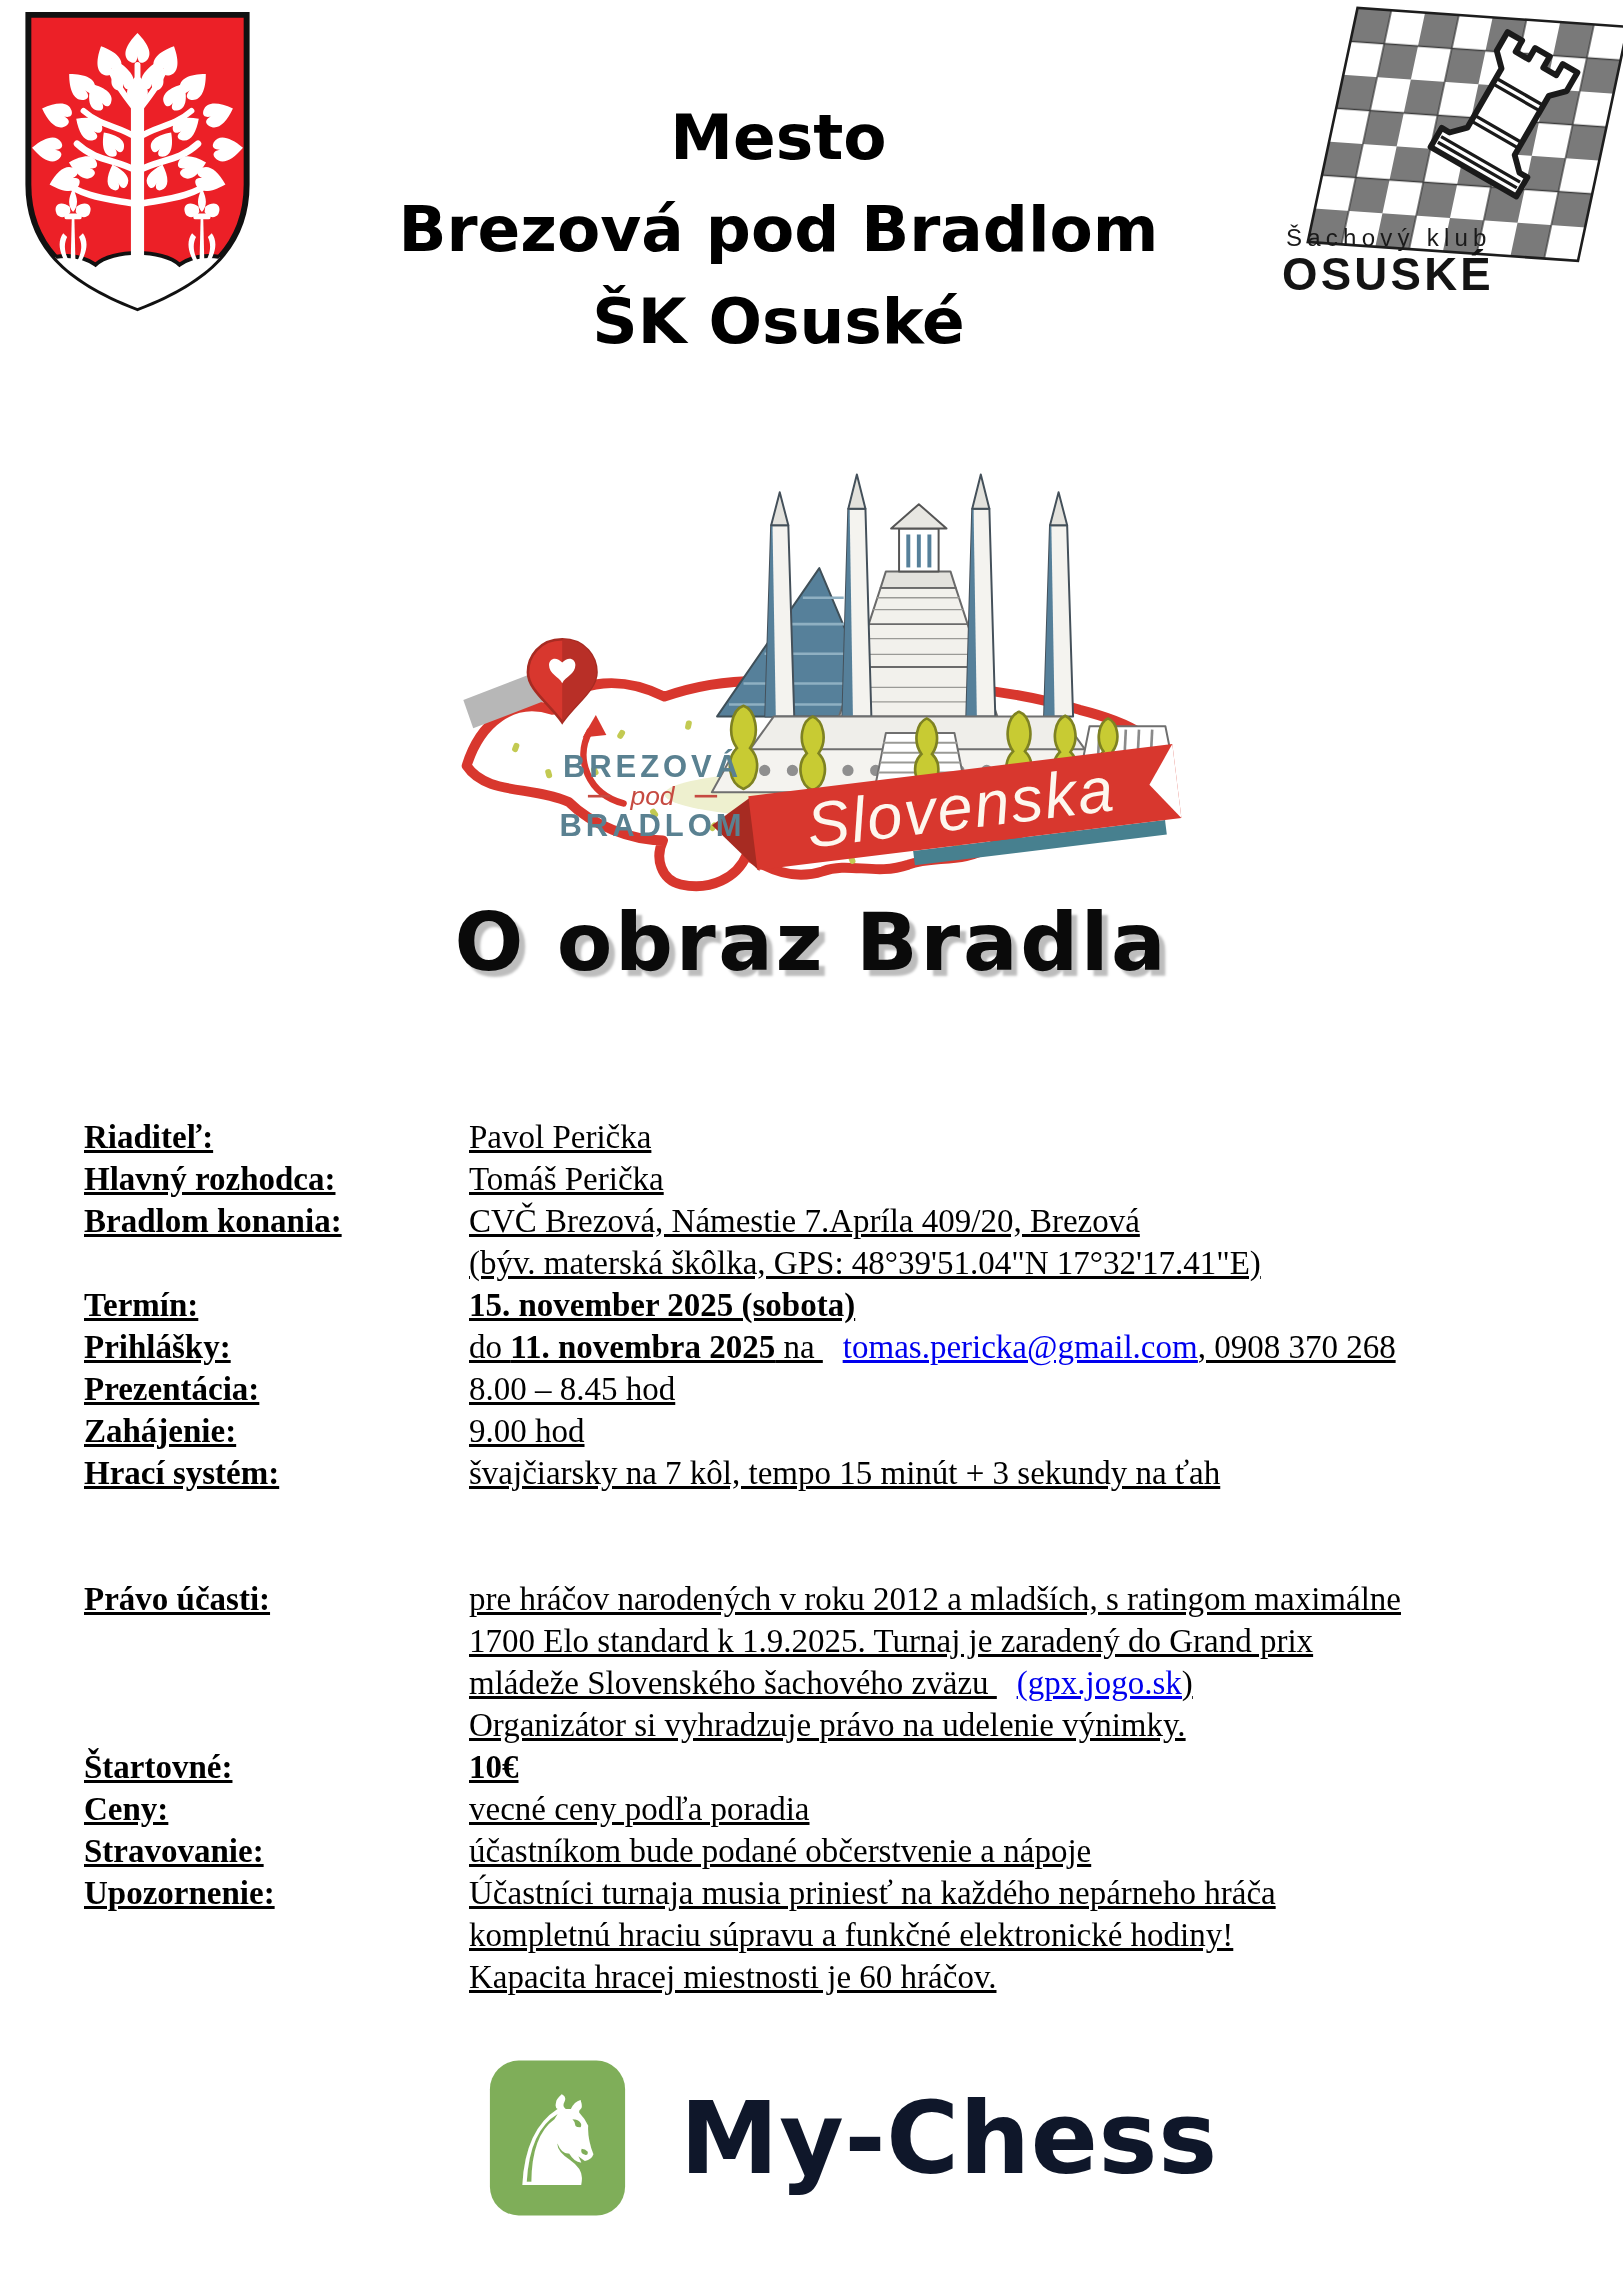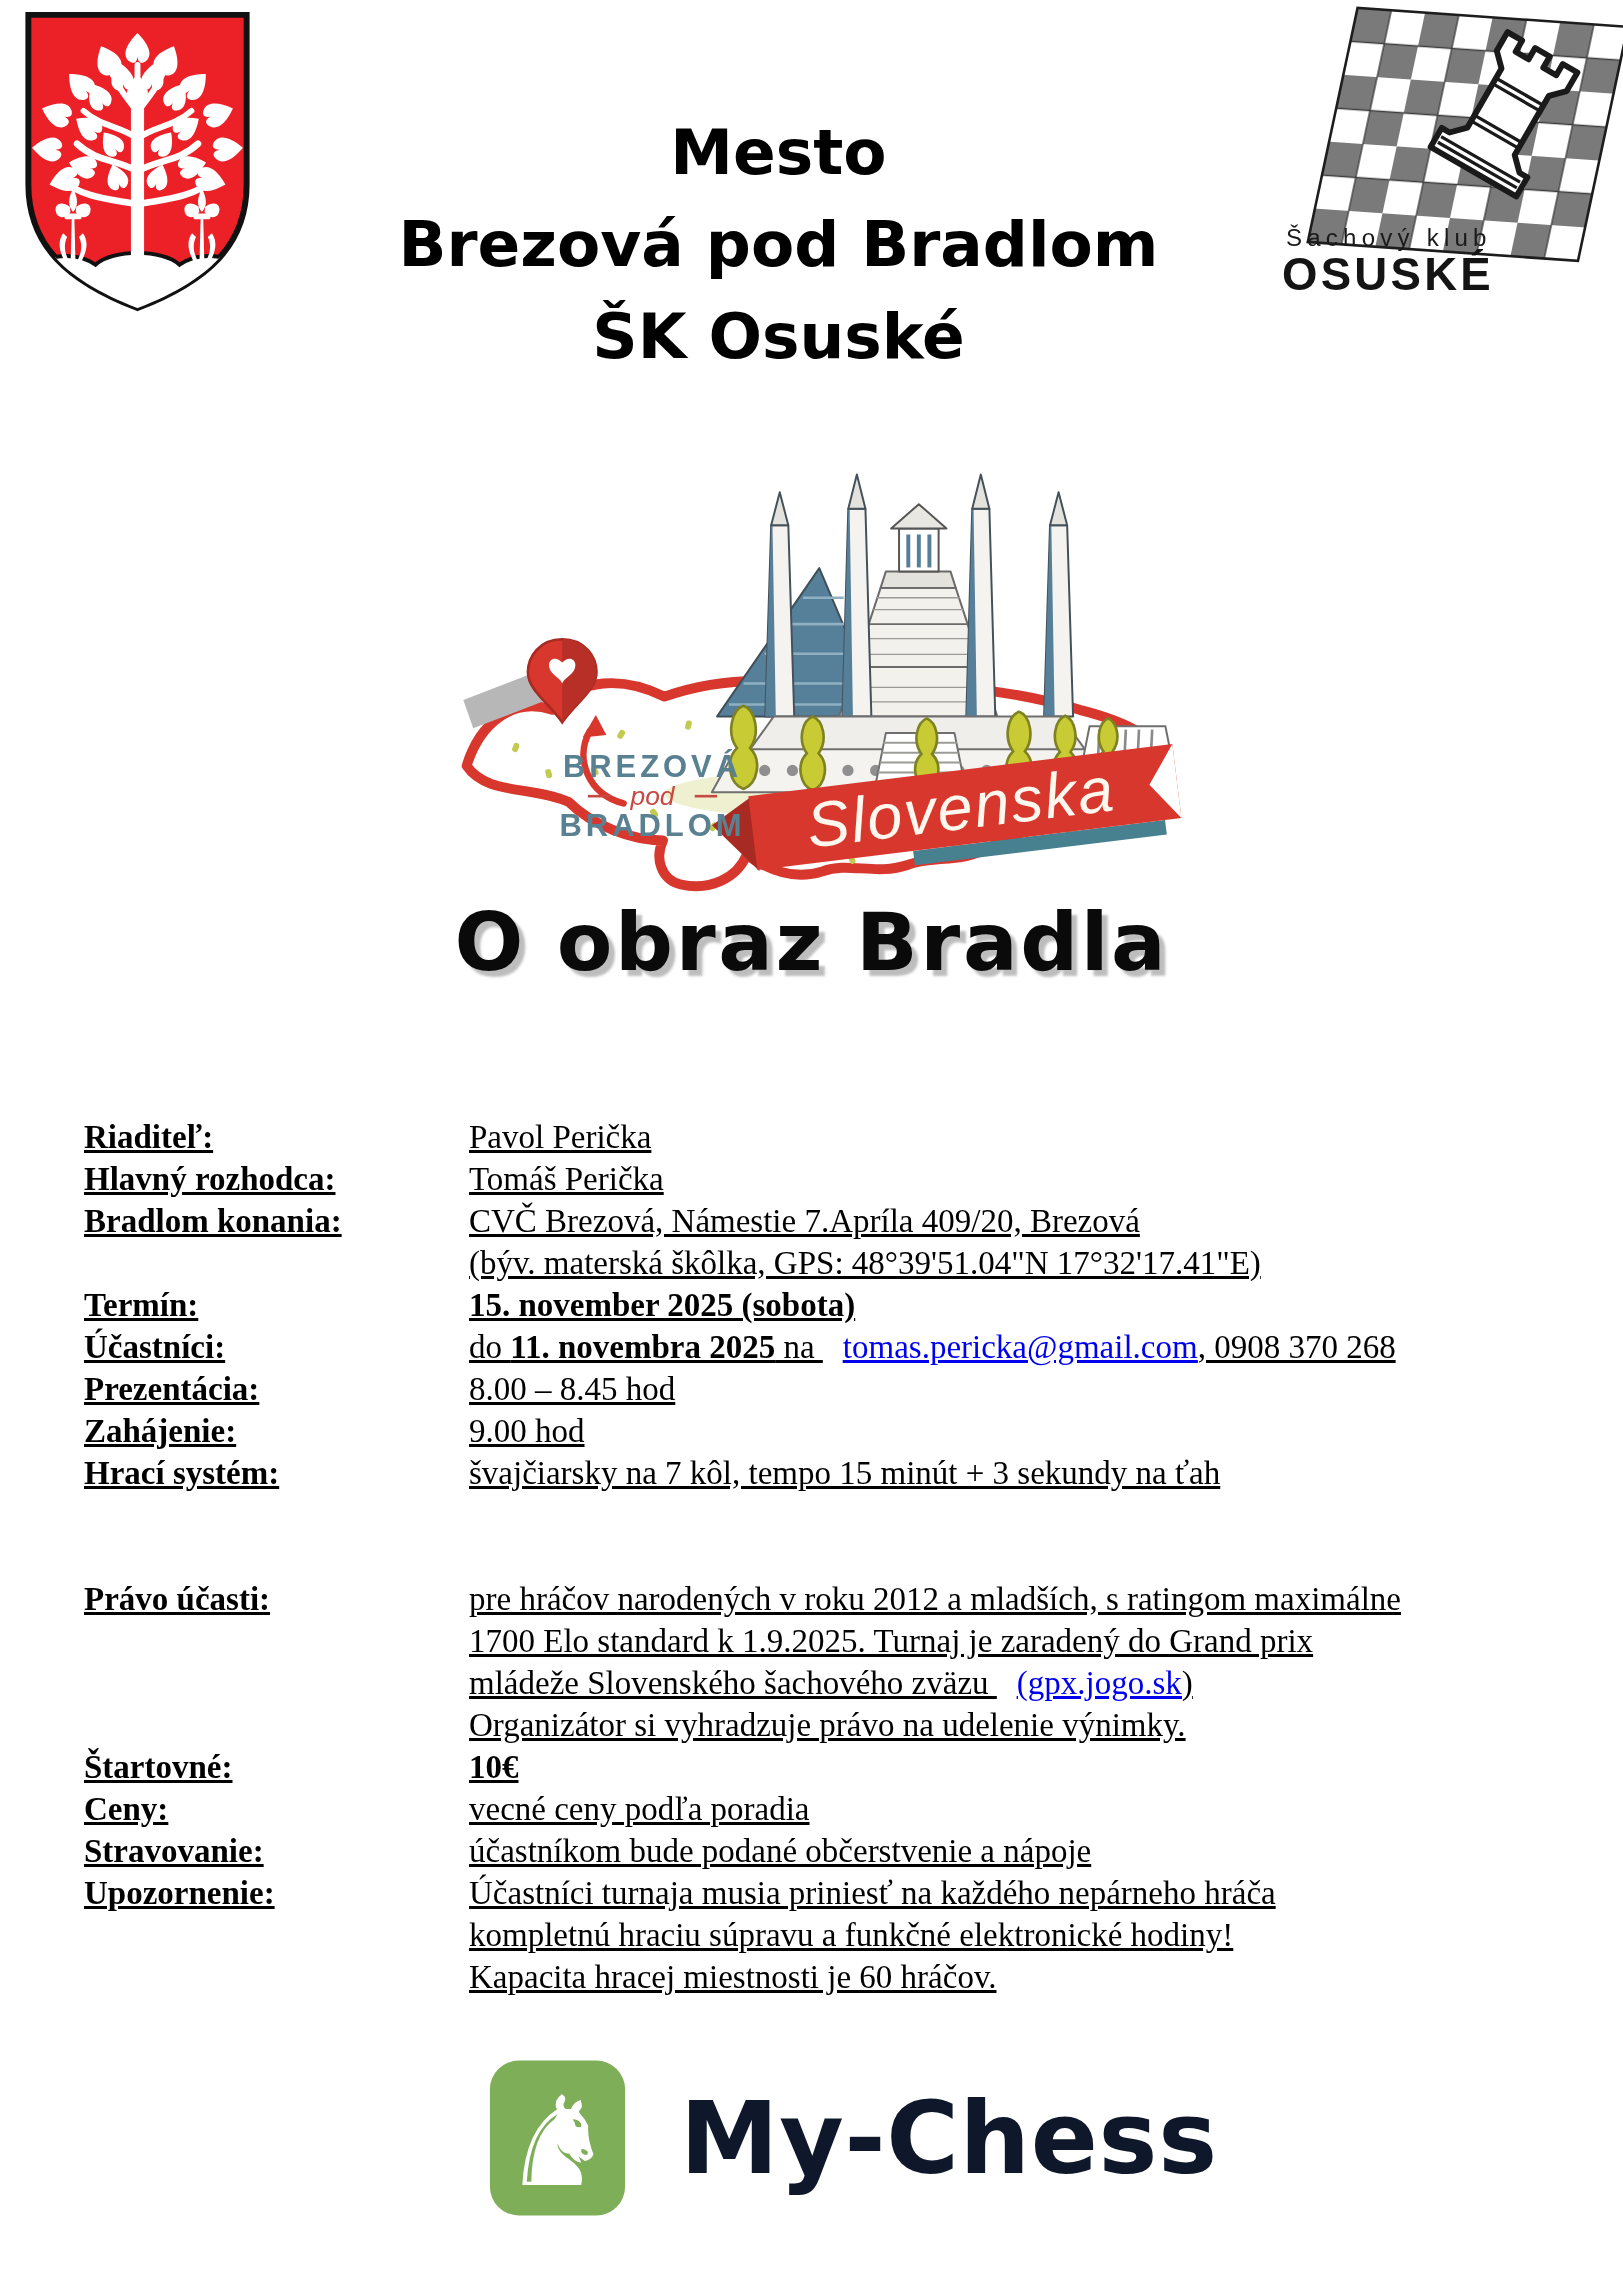--- a/index.html
+++ b/index.html
@@ -4,21 +4,21 @@
 <style>
   html,body{margin:0;padding:0;background:#888;}
   #page{position:relative;width:1623px;height:2295px;background:#ffffff;overflow:hidden;
         font-family:"Liberation Serif",serif;color:#000;}
 
   
   #crest{position:absolute;left:18.3px;top:6.5px;width:239px;height:309px;}
   #club-logo{position:absolute;left:1277px;top:3.9px;width:346px;height:306px;}
 
   
-  #main-title{position:absolute;left:0;top:107px;width:1557px;text-align:center;
+  #main-title{position:absolute;left:0;top:92px;width:1557px;text-align:center;
       font-family:"DejaVu Sans",sans-serif;font-weight:bold;font-size:63px;line-height:92px;color:#000;}
   #event-title{position:absolute;left:0;top:895px;width:1623px;text-align:center;
       font-family:"DejaVu Sans",sans-serif;font-weight:bold;font-size:81px;
       color:#0a0a0a;text-shadow:5.9px 5.9px 2.6px #bdbdbd;letter-spacing:2.6px;}
 
   
   #illustration{position:absolute;left:448px;top:400px;width:736px;height:501px;}
 
   
   #details{position:absolute;left:84px;top:1116px;width:1505px;font-size:33px;line-height:42px;}
@@ -306,21 +306,21 @@
       </div>
       <div class="dline">
         <span class="dlabel"></span>
         <span class="dvalue"><span>(býv. materská škôlka, GPS: 48°39'51.04"N 17°32'17.41"E)</span></span>
       </div>
       <div class="dline">
         <span class="dlabel">Termín:</span>
         <span class="dvalue"><span class="b">15. november 2025 (sobota)</span></span>
       </div>
       <div class="dline">
-        <span class="dlabel">Účastníci:</span>
+        <span class="dlabel">Prihlášky:</span>
         <span class="dvalue"><span>do </span><span class="b">11. novembra 2025</span><span> na </span><a href="#" class="lnk">tomas.pericka@gmail.com</a><span>, 0908 370 268</span></span>
       </div>
       <div class="dline">
         <span class="dlabel">Prezentácia:</span>
         <span class="dvalue"><span>8.00 – 8.45 hod</span></span>
       </div>
       <div class="dline">
         <span class="dlabel">Zahájenie:</span>
         <span class="dvalue"><span>9.00 hod</span></span>
       </div>

